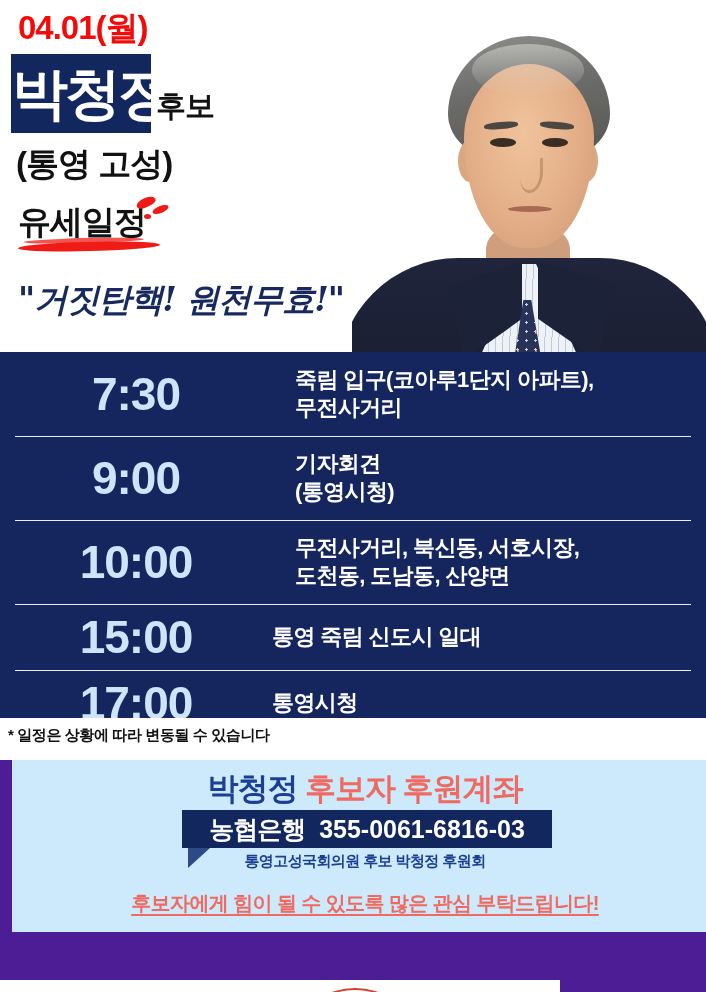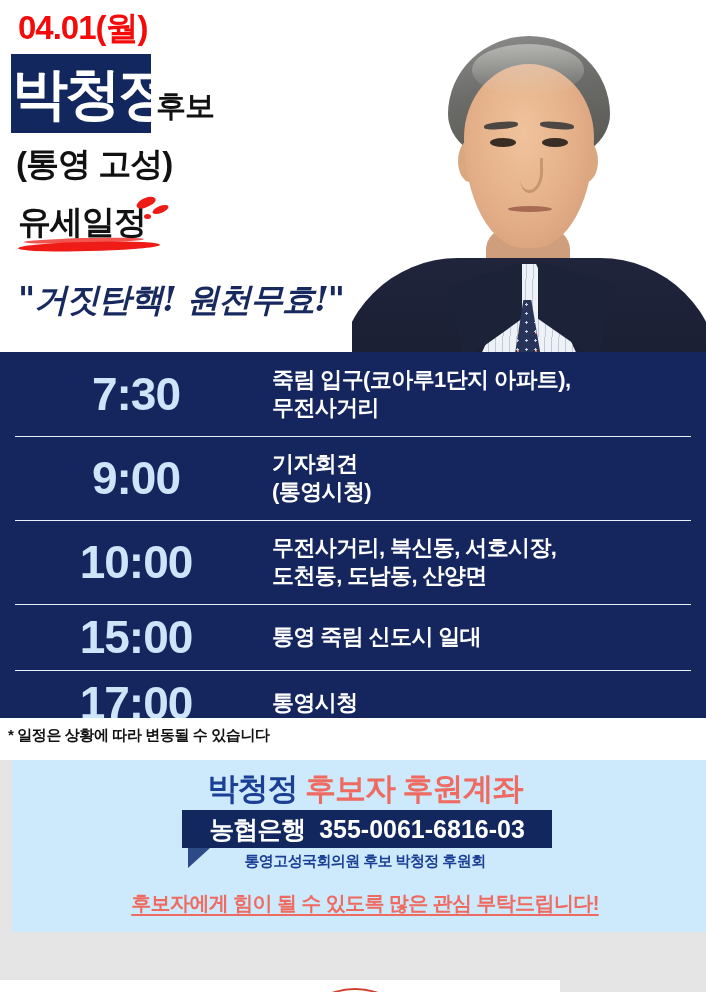--- a/index.html
+++ b/index.html
@@ -8,21 +8,21 @@
     background: #ffffff;
   }
   body {
     font-family: "Liberation Sans", "DejaVu Sans", sans-serif;
   }
   #poster {
     position: relative;
     width: 706px;
     height: 992px;
     overflow: hidden;
-    background: #e5e5e5;
+    background: #4c1d95;
   }
 
   
   .header {
     position: absolute;
     left: 0; top: 0;
     width: 706px; height: 352px;
     background: #ffffff;
     overflow: hidden;
   }
@@ -319,21 +319,21 @@
   .row-place {
     flex: 1 1 auto;
     color: #ffffff;
     font-size: 22px;
     font-weight: bold;
     line-height: 1.26;
     letter-spacing: -0.6px;
     padding-right: 0;
     white-space: pre-line;
   }
-  .row-h2 { height: 84px; }
+  .row-h2 { height: 84px; gap: 23px; }
   .row-h1 { height: 66px; }
 
   
   .note {
     position: absolute;
     left: 0; top: 718px;
     width: 706px; height: 42px;
     background: #ffffff;
   }
   .note-text {

